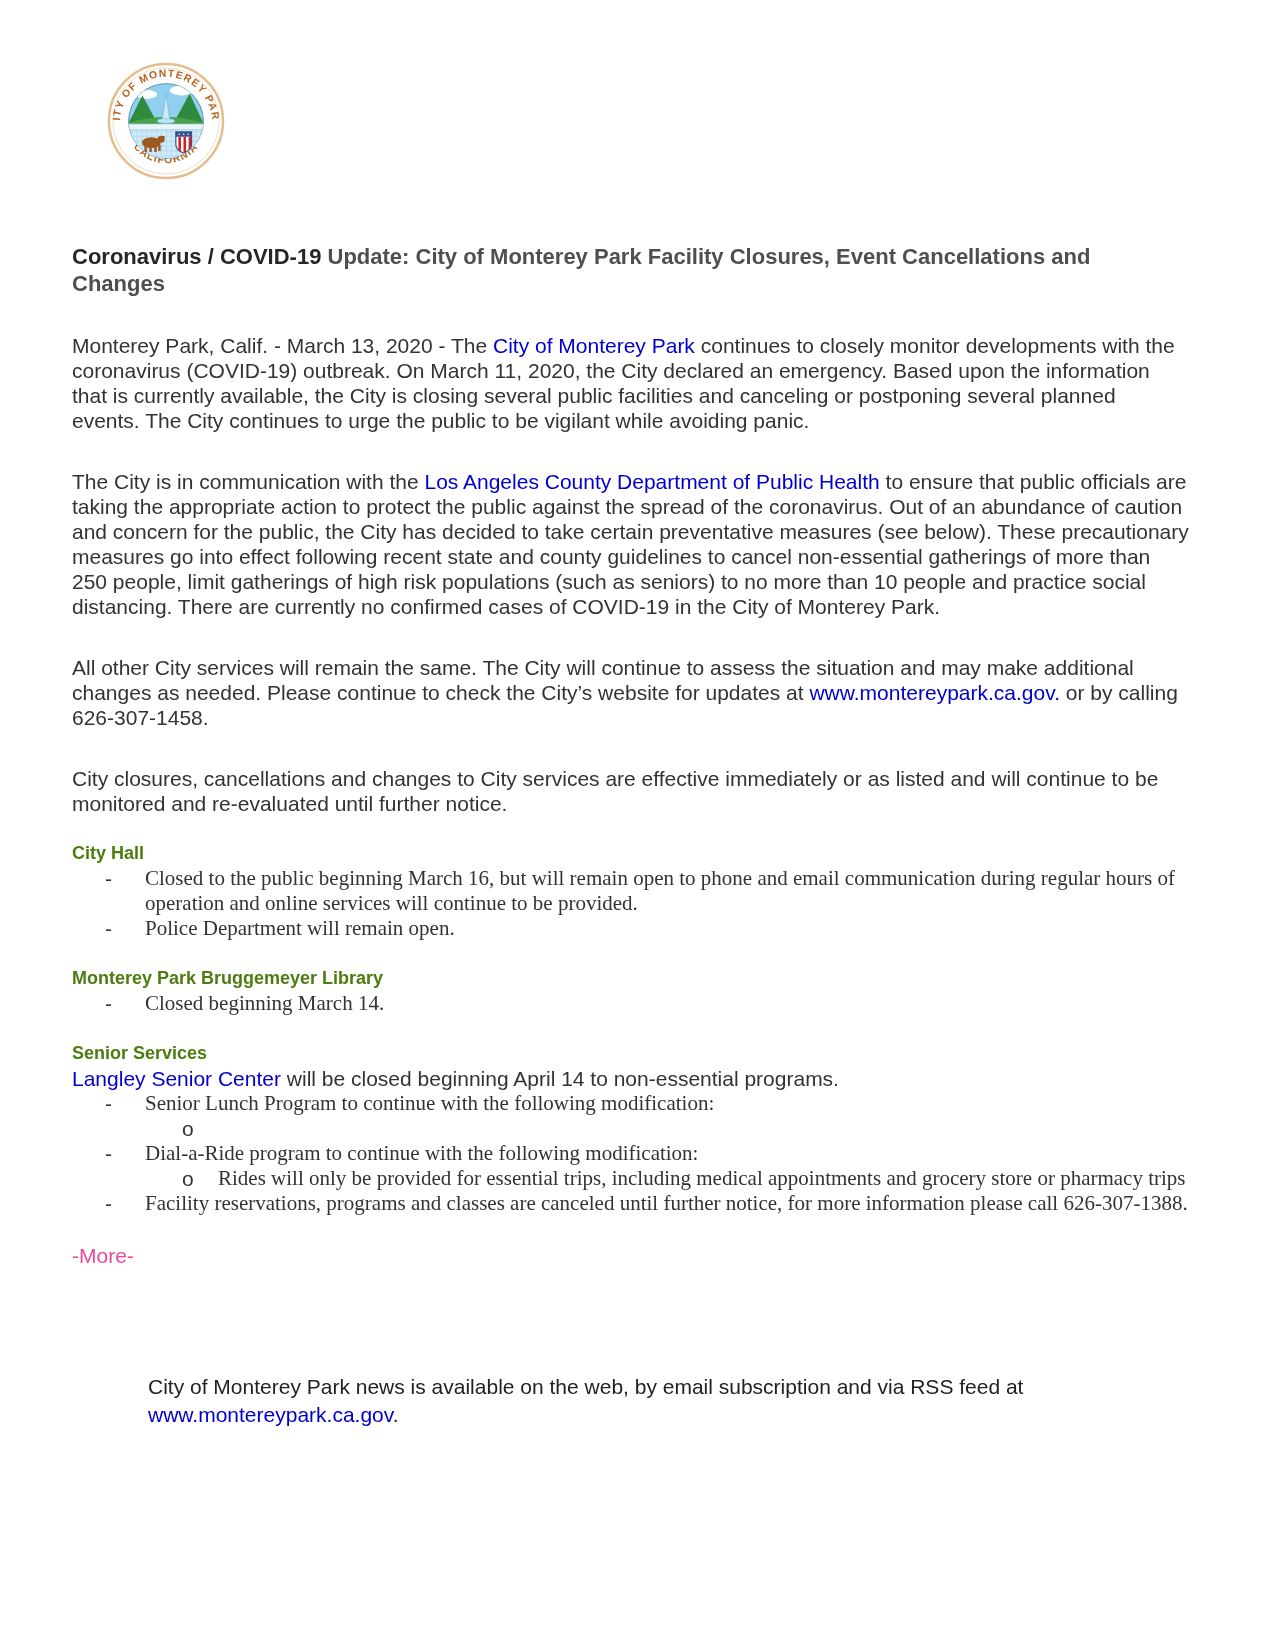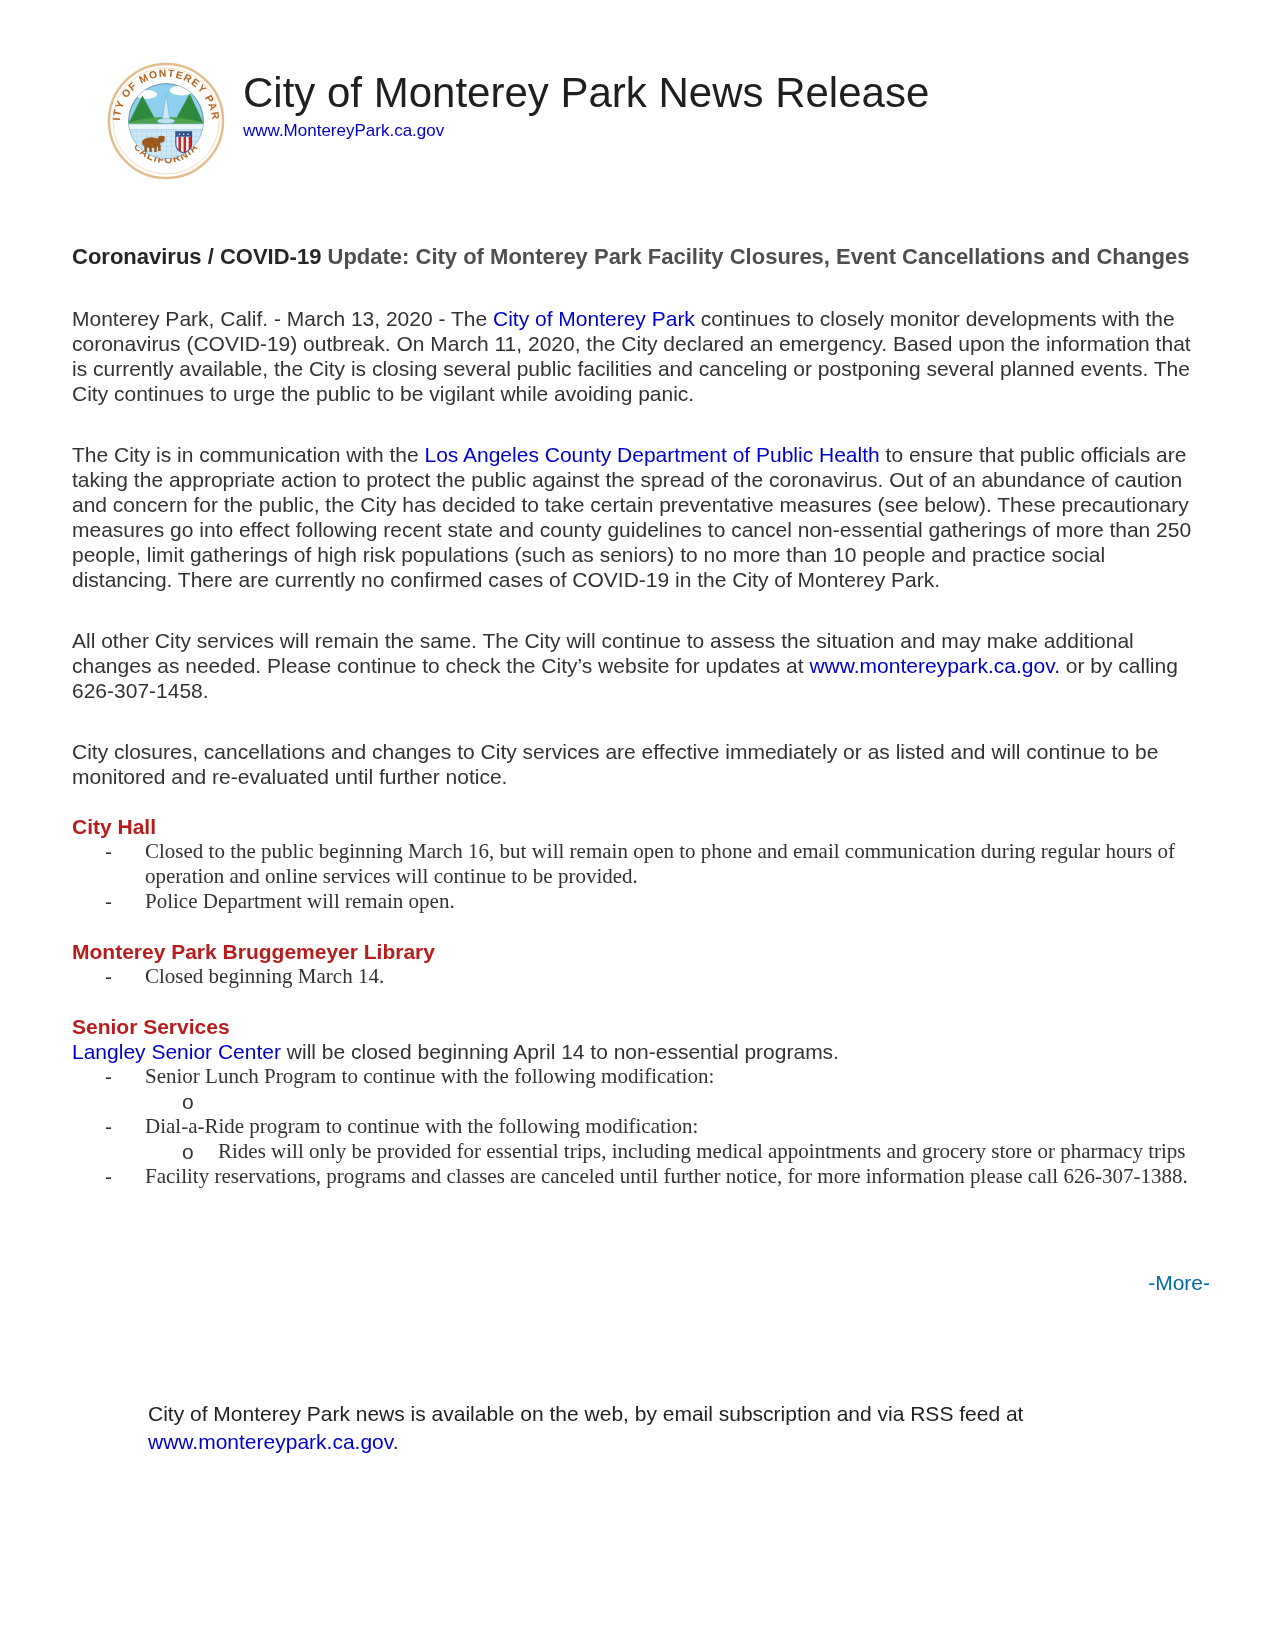--- a/index.html
+++ b/index.html
@@ -13,38 +13,38 @@
   .page { position: relative; width: 1275px; height: 1650px; background: #fff; }
 
   
   .header { display: flex; align-items: flex-start; padding: 62px 0 0 105px; }
   .seal { width: 122px; height: 118px; flex: 0 0 auto; }
   .header-text { margin-left: 16px; padding-top: 8px; }
   .doc-title { margin: 0; font-size: 42px; font-weight: 400; color: #1f1f1f; line-height: 46px; }
   .header-url { display: inline-block; margin-top: 5px; font-size: 17px; color: #0000cc; text-decoration: none; cursor: pointer; }
 
   
-  .content { padding: 0 65px 0 72px; }
+  .content { padding: 0 86px 0 72px; }
 
   .headline { margin: 63px 0 0 0; font-size: 22px; font-weight: 700; line-height: 27px; }
   .hl-black { color: #262626; }
   .hl-gray  { color: #4f4f4f; }
 
   .para { margin: 36px 0 0 0; font-size: 21px; line-height: 25px; color: #333333; }
   .link { color: #0000cc; text-decoration: none; cursor: pointer; }
 
-  .section-heading { margin: 25px 0 0 0; font-size: 21px; font-weight: 700; color: #b91c1c; line-height: 25px; }
+  .section-heading { margin: 25px 0 0 0; font-size: 18px; font-weight: 700; color: #4d7c0f; line-height: 25px; }
   .intro-line { margin: 0; font-size: 21px; line-height: 25px; color: #333333; }
 
   .bullet { display: flex; font-size: 21px; line-height: 25px; color: #333333; }
   .bullet .mk { flex: 0 0 73px; padding-left: 33px; }
   .bullet.sub .mk { flex: 0 0 146px; padding-left: 110px; }
   .bullet .tx { flex: 1; font-family: Liberation Serif, serif; }
 
-  .more-marker { margin: 82px 0 0 0; text-align: right; font-size: 21px; color: #0369a1; }
+  .more-marker { margin: 28px 0 0 0; text-align: left; font-size: 21px; color: #ec4899; }
 
   .footer { margin: 105px 0 0 76px; font-size: 21px; line-height: 28px; color: #222222; }
 
   .seal-arc-text { font-size: 10.5px; font-weight: 700; letter-spacing: 1.2px; fill: #b4621e; }
 </style>
 </head>
 <body>
 
 <div class="page">
 
@@ -97,24 +97,20 @@
               <rect x="83" y="76" width="2.6" height="18" fill="#cc2229"></rect>
               <rect x="70" y="71" width="16" height="5" fill="#33508d"></rect>
               <circle cx="73.5" cy="73.5" r="0.8" fill="#ffffff"></circle>
               <circle cx="78" cy="73.5" r="0.8" fill="#ffffff"></circle>
               <circle cx="82.5" cy="73.5" r="0.8" fill="#ffffff"></circle>
             </g>
           </g>
         </g>
       </svg>
     </div>
-    <div class="header-text">
-      <h1 class="doc-title">City of Monterey Park News Release</h1>
-      <a class="header-url">www.MontereyPark.ca.gov</a>
-    </div>
   </header>
 
   <main class="content">
 
     <h2 class="headline"><span class="hl-black">Coronavirus / COVID-19</span><span class="hl-gray"> Update: City of Monterey Park Facility Closures, Event Cancellations and Changes</span></h2>
 
     <p class="para"><span>Monterey Park, Calif. - March 13, 2020 - The </span><a class="link">City of Monterey Park</a><span> continues to closely monitor developments with the coronavirus (COVID-19) outbreak. On March 11, 2020, the City declared an emergency. Based upon the information that is currently available, the City is closing several public facilities and canceling or postponing several planned events. The City continues to urge the public to be vigilant while avoiding panic.</span></p>
 
     <p class="para"><span>The City is in communication with the </span><a class="link">Los Angeles County Department of Public Health</a><span> to ensure that public officials are taking the appropriate action to protect the public against the spread of the coronavirus. Out of an abundance of caution and concern for the public, the City has decided to take certain preventative measures (see below). These precautionary measures go into effect following recent state and county guidelines to cancel non-essential gatherings of more than 250 people, limit gatherings of high risk populations (such as seniors) to no more than 10 people and practice social distancing. There are currently no confirmed cases of COVID-19 in the City of Monterey Park.</span></p>
 

